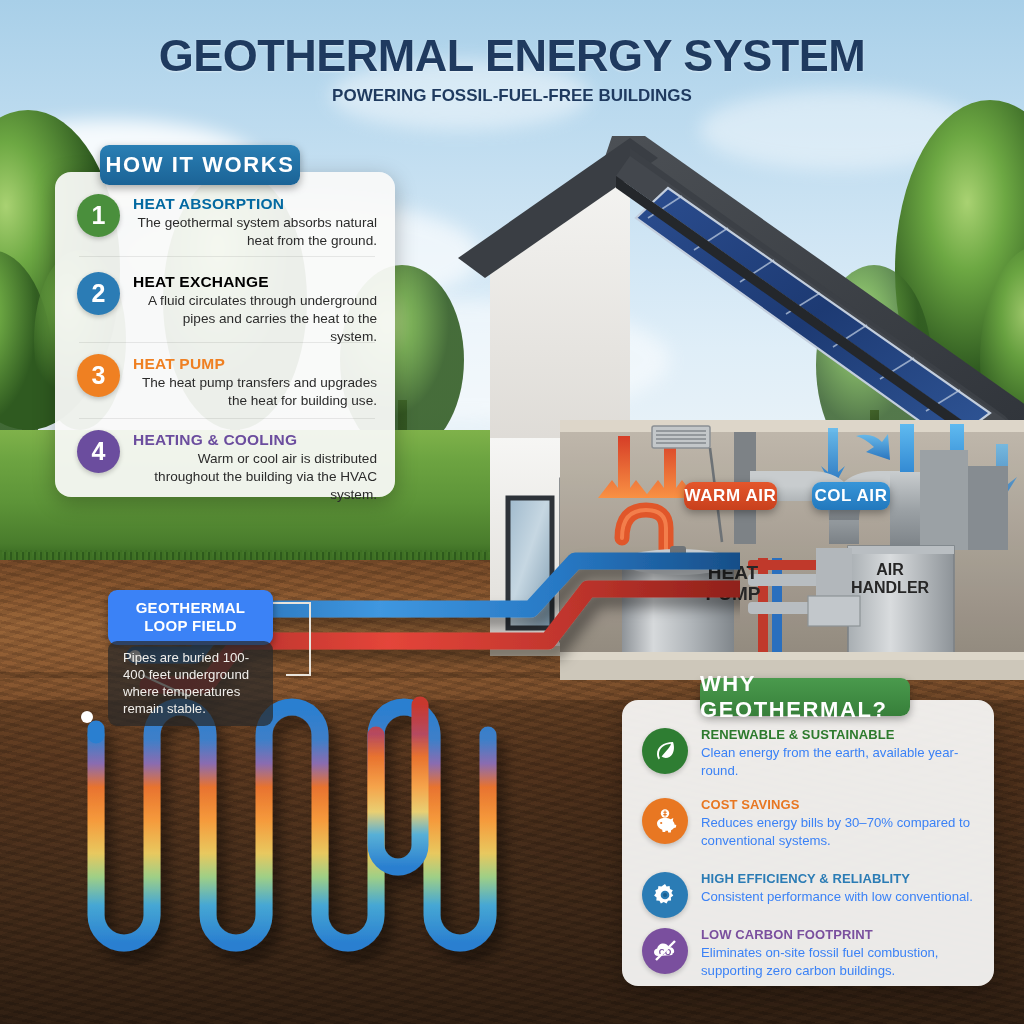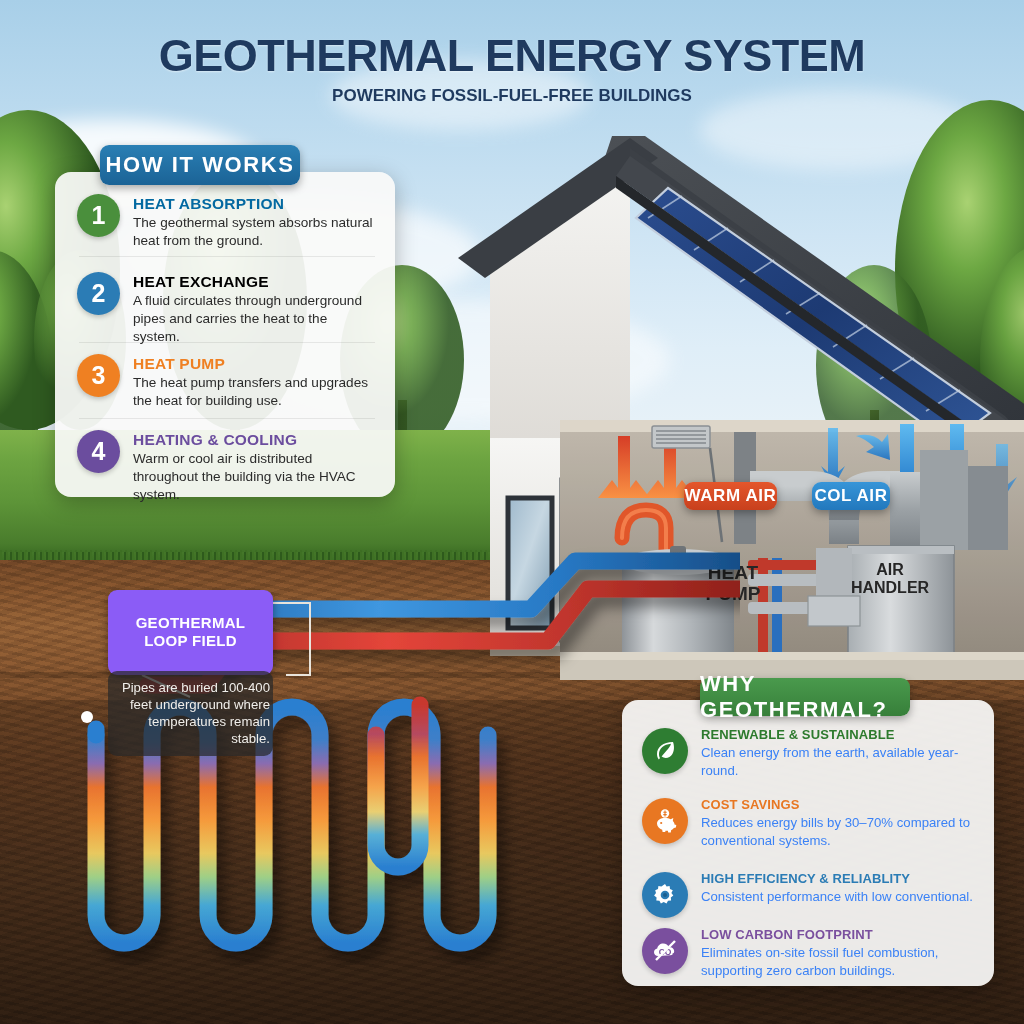--- a/index.html
+++ b/index.html
@@ -55,39 +55,39 @@
 
   
   #howCard { left:55px; top:172px; width:340px; height:325px; }
   #howBadge { left:100px; top:145px; width:200px; height:40px; background:linear-gradient(180deg,#2a7fb4,#1b6396); }
   .step { position:absolute; left:22px; width:300px; display:flex; gap:13px; }
   .stepNum { width:43px; height:43px; min-width:43px; border-radius:50%; color:#fff;
     font-size:25px; font-weight:bold; display:flex; align-items:center; justify-content:center;
     box-shadow:0 2px 5px rgba(0,0,0,.22); }
   .stepTxt { padding-top:1px; }
   .stepTitle { font-size:15.5px; font-weight:bold; letter-spacing:.2px; line-height:1.1; }
-  .stepBody { font-size:13.6px; color:#2b2b2b; line-height:1.33; margin-top:2px; }
+  .stepBody { font-size:13.6px; color:#2b2b2b; line-height:1.33; margin-top:2px;text-align:right; }
   .divider { position:absolute; left:24px; width:296px; height:1px; background:rgba(0,0,0,.08); }
 
   
   #whyCard { left:622px; top:700px; width:372px; height:286px; }
   #whyBadge { left:700px; top:678px; width:210px; height:38px; background:linear-gradient(180deg,#4a9a4d,#377f3a); }
   .benefit { position:absolute; left:20px; width:345px; display:flex; gap:13px; }
   .bIcon { width:46px; height:46px; min-width:46px; border-radius:50%;
     display:flex; align-items:center; justify-content:center; box-shadow:0 2px 5px rgba(0,0,0,.2); }
   .bTitle { font-size:13px; font-weight:bold; letter-spacing:.1px; line-height:1.1; }
   .bBody { font-size:13.2px; color:#3b82f6; line-height:1.32; margin-top:2px; }
 
   
   #loopCallout { position:absolute; left:108px; top:590px; width:165px; }
-  #loopTitle { background:#8b5cf6; border-radius:9px; color:#fff; text-align:center;
-    font-size:15px; font-weight:bold; line-height:1.22; padding:24px 6px; letter-spacing:.3px;
+  #loopTitle { background:#3b82f6; border-radius:9px; color:#fff; text-align:center;
+    font-size:15px; font-weight:bold; line-height:1.22; padding:9px 6px; letter-spacing:.3px;
     box-shadow:0 3px 9px rgba(0,0,0,.4); }
   #loopBody { background:rgba(40,40,40,.72); border-radius:9px; margin-top:-4px; color:#f0eeea;
-    font-size:13.2px; line-height:1.3; text-align:right; padding:8px 3px 9px; }
+    font-size:13.2px; line-height:1.3; text-align:left; padding:8px 15px 9px; }
 
   
   .airLabel { position:absolute; border-radius:9px; color:#fff; font-size:17px; font-weight:bold;
     letter-spacing:.6px; display:flex; align-items:center; justify-content:center;
     box-shadow:0 3px 8px rgba(0,0,0,.35); }
   #warmLabel { left:650px; top:482px; width:93px; height:28px; background:linear-gradient(180deg,#e4562c,#c8401d);margin-left:34px; }
   #coldLabel { left:812px; top:482px; width:78px; height:28px; background:linear-gradient(180deg,#3795d8,#2278bd); }
 
   .eqLabel { position:absolute; color:#262626; font-weight:bold; text-align:center; line-height:1.1; }
   svg { display:block; }

